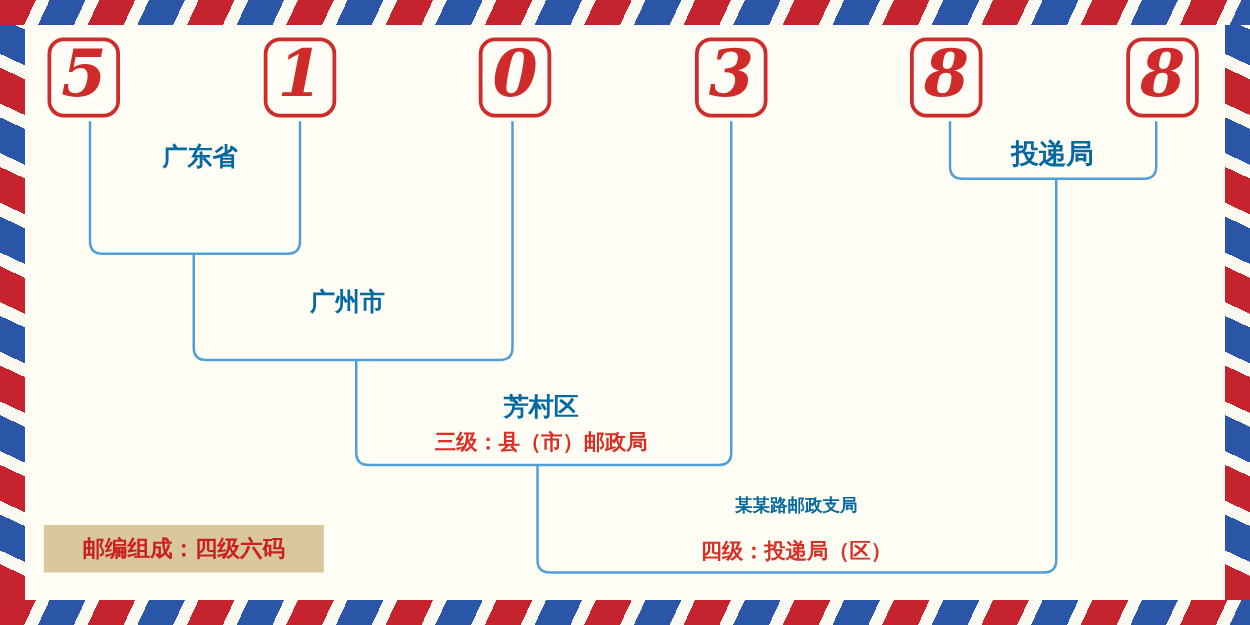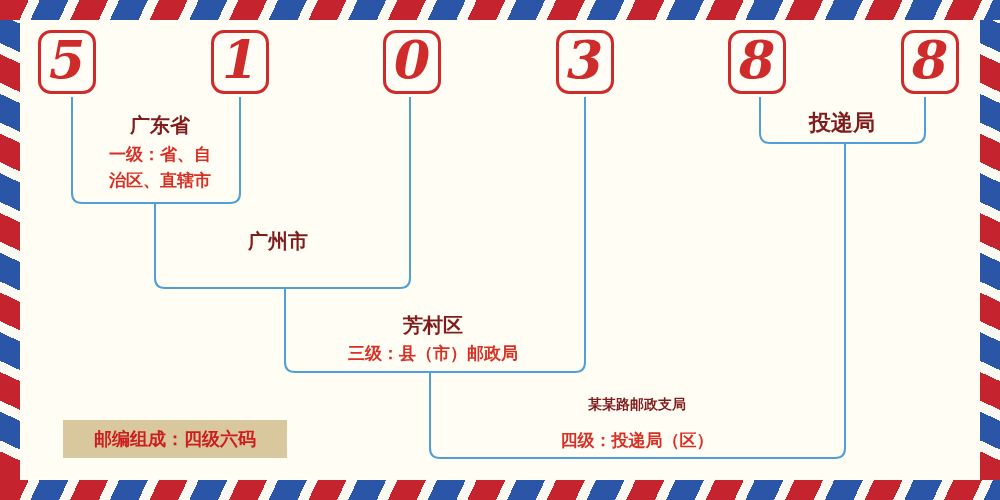--- a/index.html
+++ b/index.html
@@ -40,31 +40,31 @@
     font-size:52px;line-height:1;color:#cf2b2b;
     transform:translateY(-2px);
   }
 
   
   .lines{position:absolute;left:0;top:0;pointer-events:none;}
 
   
   .lvl-name{
     position:absolute;transform:translateX(-50%);
-    color:#7f1d1d;font-weight:bold;font-size:20px;white-space:nowrap;
+    color:#0369a1;font-weight:bold;font-size:20px;white-space:nowrap;
   }
   .lvl-desc{
     position:absolute;transform:translateX(-50%);
     color:#d93025;font-weight:bold;font-size:17px;
     white-space:pre-line;text-align:center;line-height:1.5;
   }
   .footer-box{
     position:absolute;left:35px;top:420px;width:224px;height:38px;
     background:#d9c89e;
-    display:flex;align-items:center;justify-content:center;margin-left:28px;
+    display:flex;align-items:center;justify-content:center;
   }
   .footer-text{
     color:#cc2020;font-weight:bold;font-size:18px;white-space:nowrap;
   }
 </style>
 </head>
 <body>
 
 <div class="canvas">
 
@@ -96,22 +96,20 @@
     <span class="digit">3</span>
   </div>
   <div class="digit-box" style="left:728px;">
     <span class="digit">8</span>
   </div>
   <div class="digit-box" style="left:901px;">
     <span class="digit">8</span>
   </div>
 
   <div class="lvl-name" style="left:160px;top:112px;">广东省</div>
-  <div class="lvl-desc" style="left:160px;top:142px;">一级：省、自
-治区、直辖市</div>
 
   <div class="lvl-name" style="left:278px;top:228px;">广州市</div>
 
   <div class="lvl-name" style="left:433px;top:312px;">芳村区</div>
   <div class="lvl-desc" style="left:433px;top:341px;">三级：县（市）邮政局</div>
 
   <div class="lvl-name" style="left:637px;top:396px;font-size:14px;">某某路邮政支局</div>
   <div class="lvl-desc" style="left:637px;top:428px;font-family:Liberation Serif, serif;">四级：投递局（区）</div>
 
   <div class="lvl-name" style="left:842px;top:108px;font-size:22px;">投递局</div>

